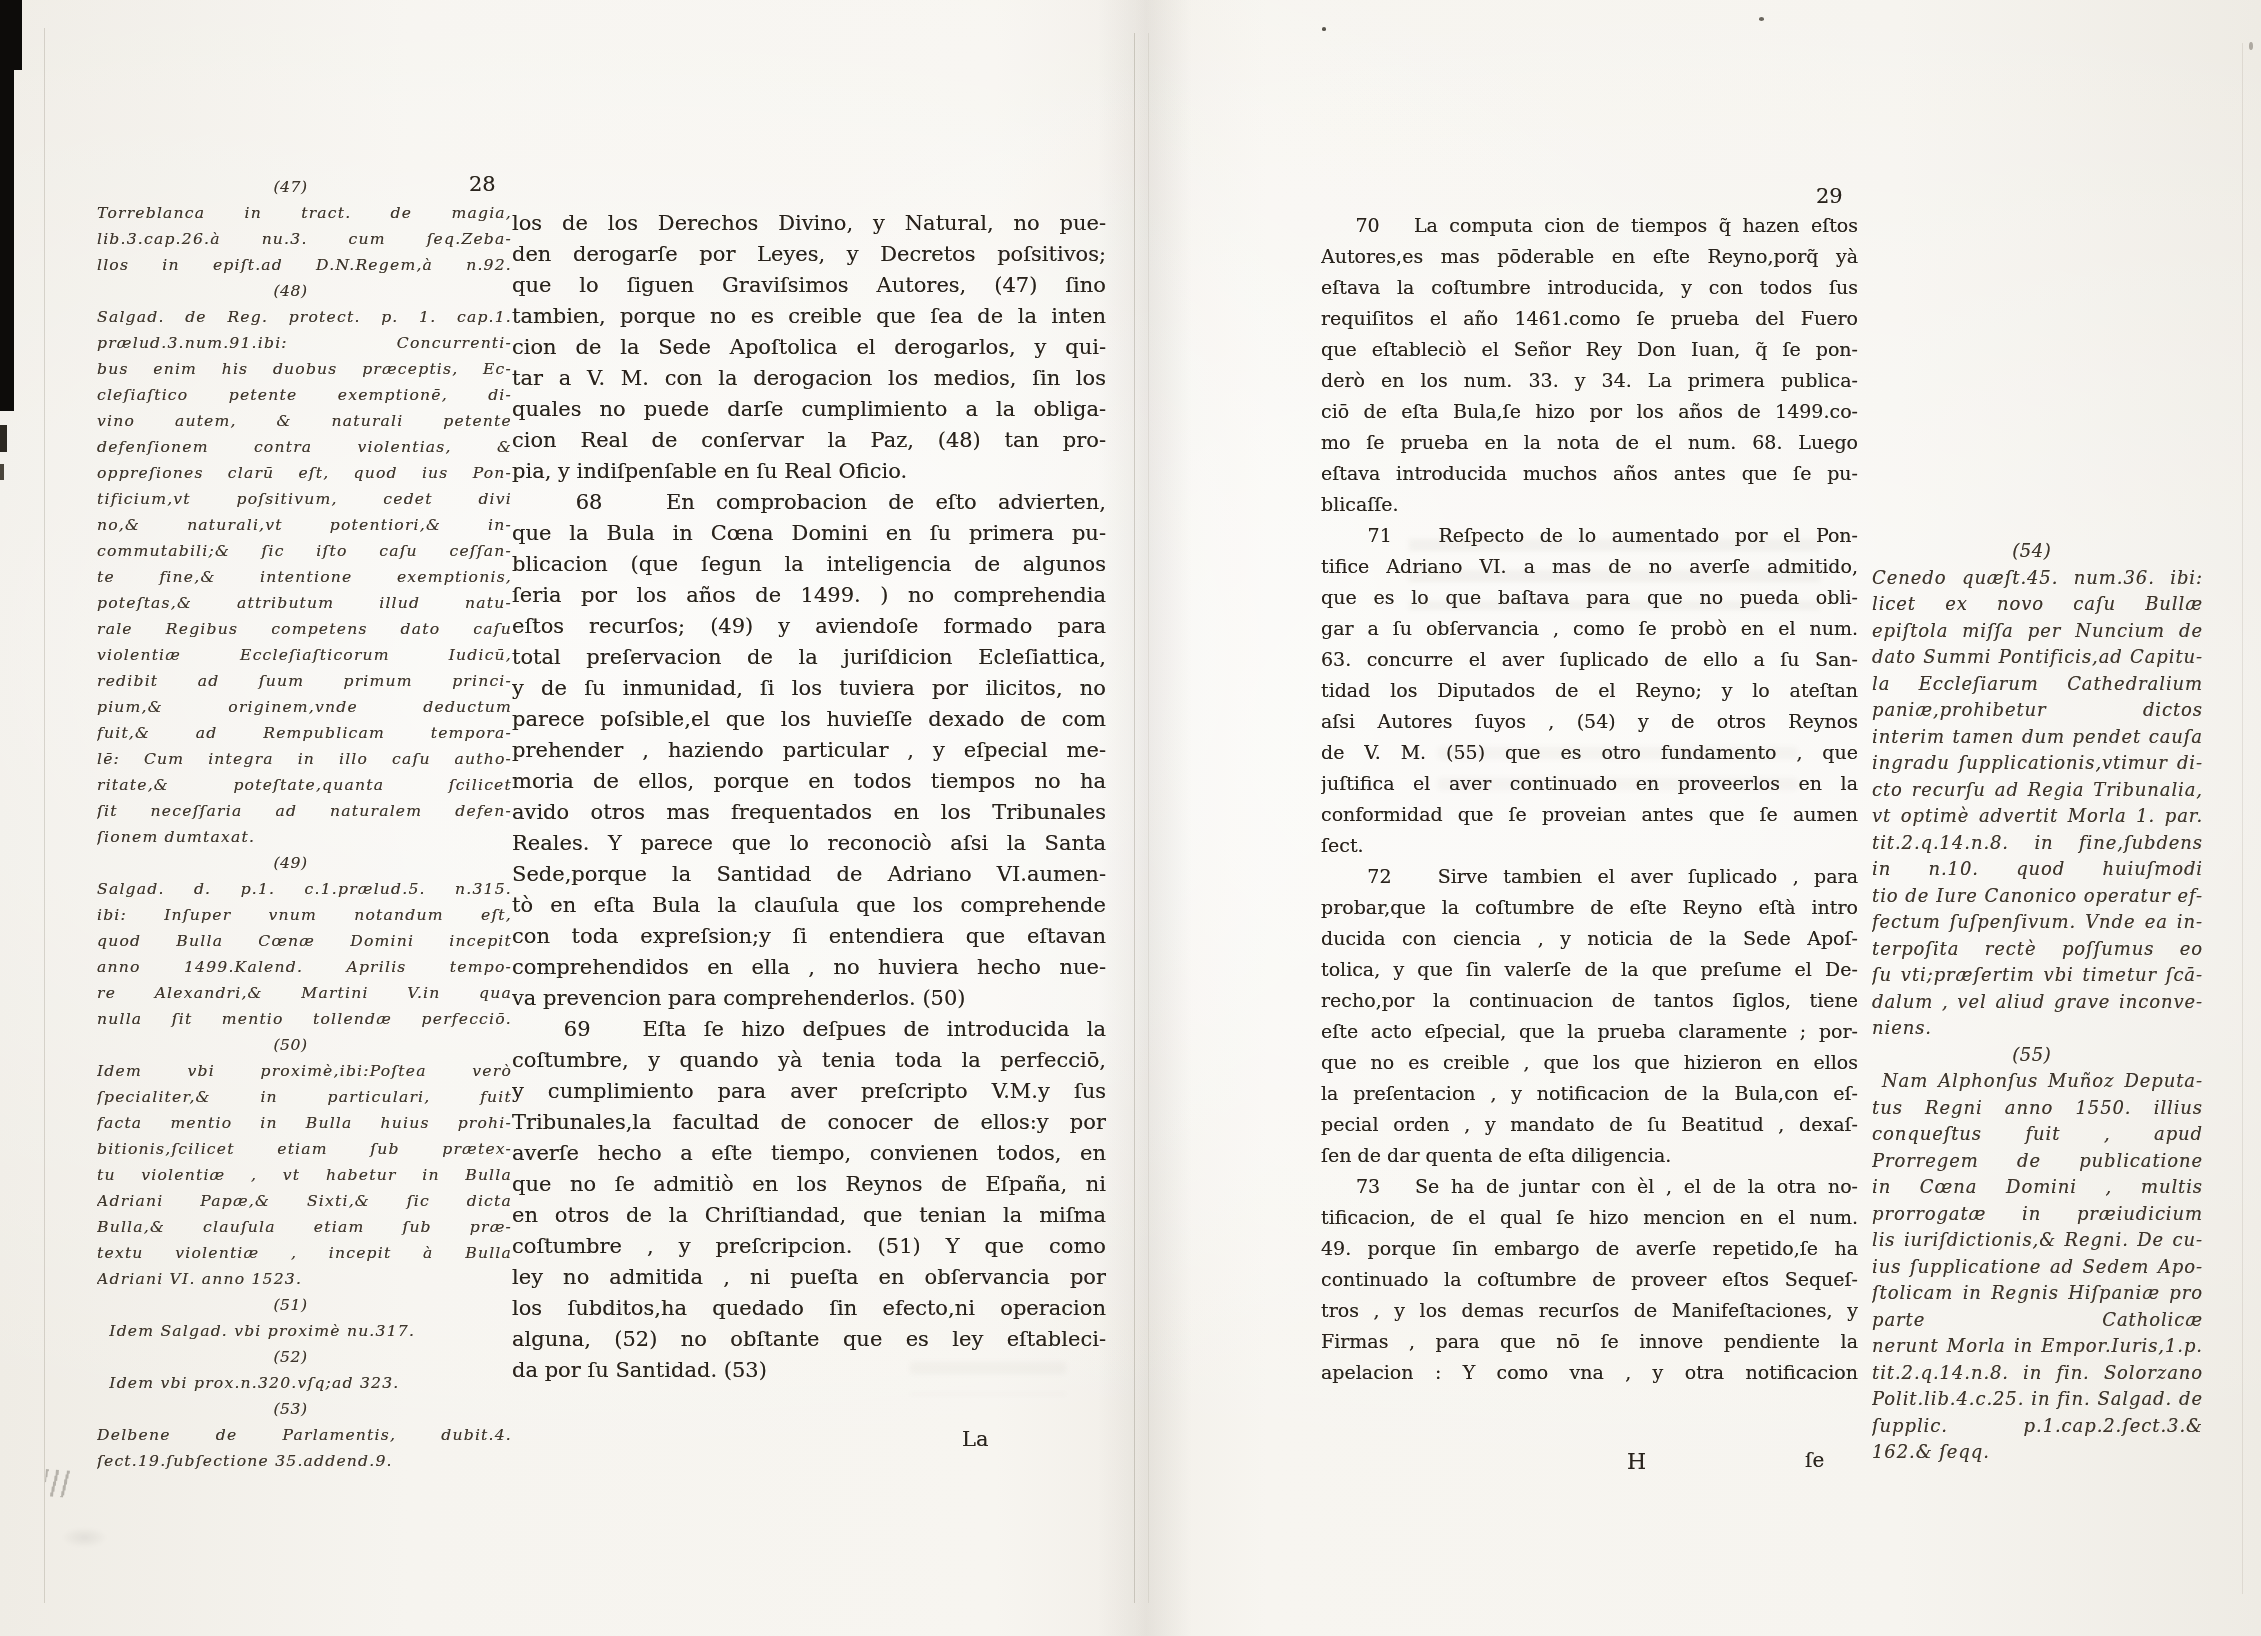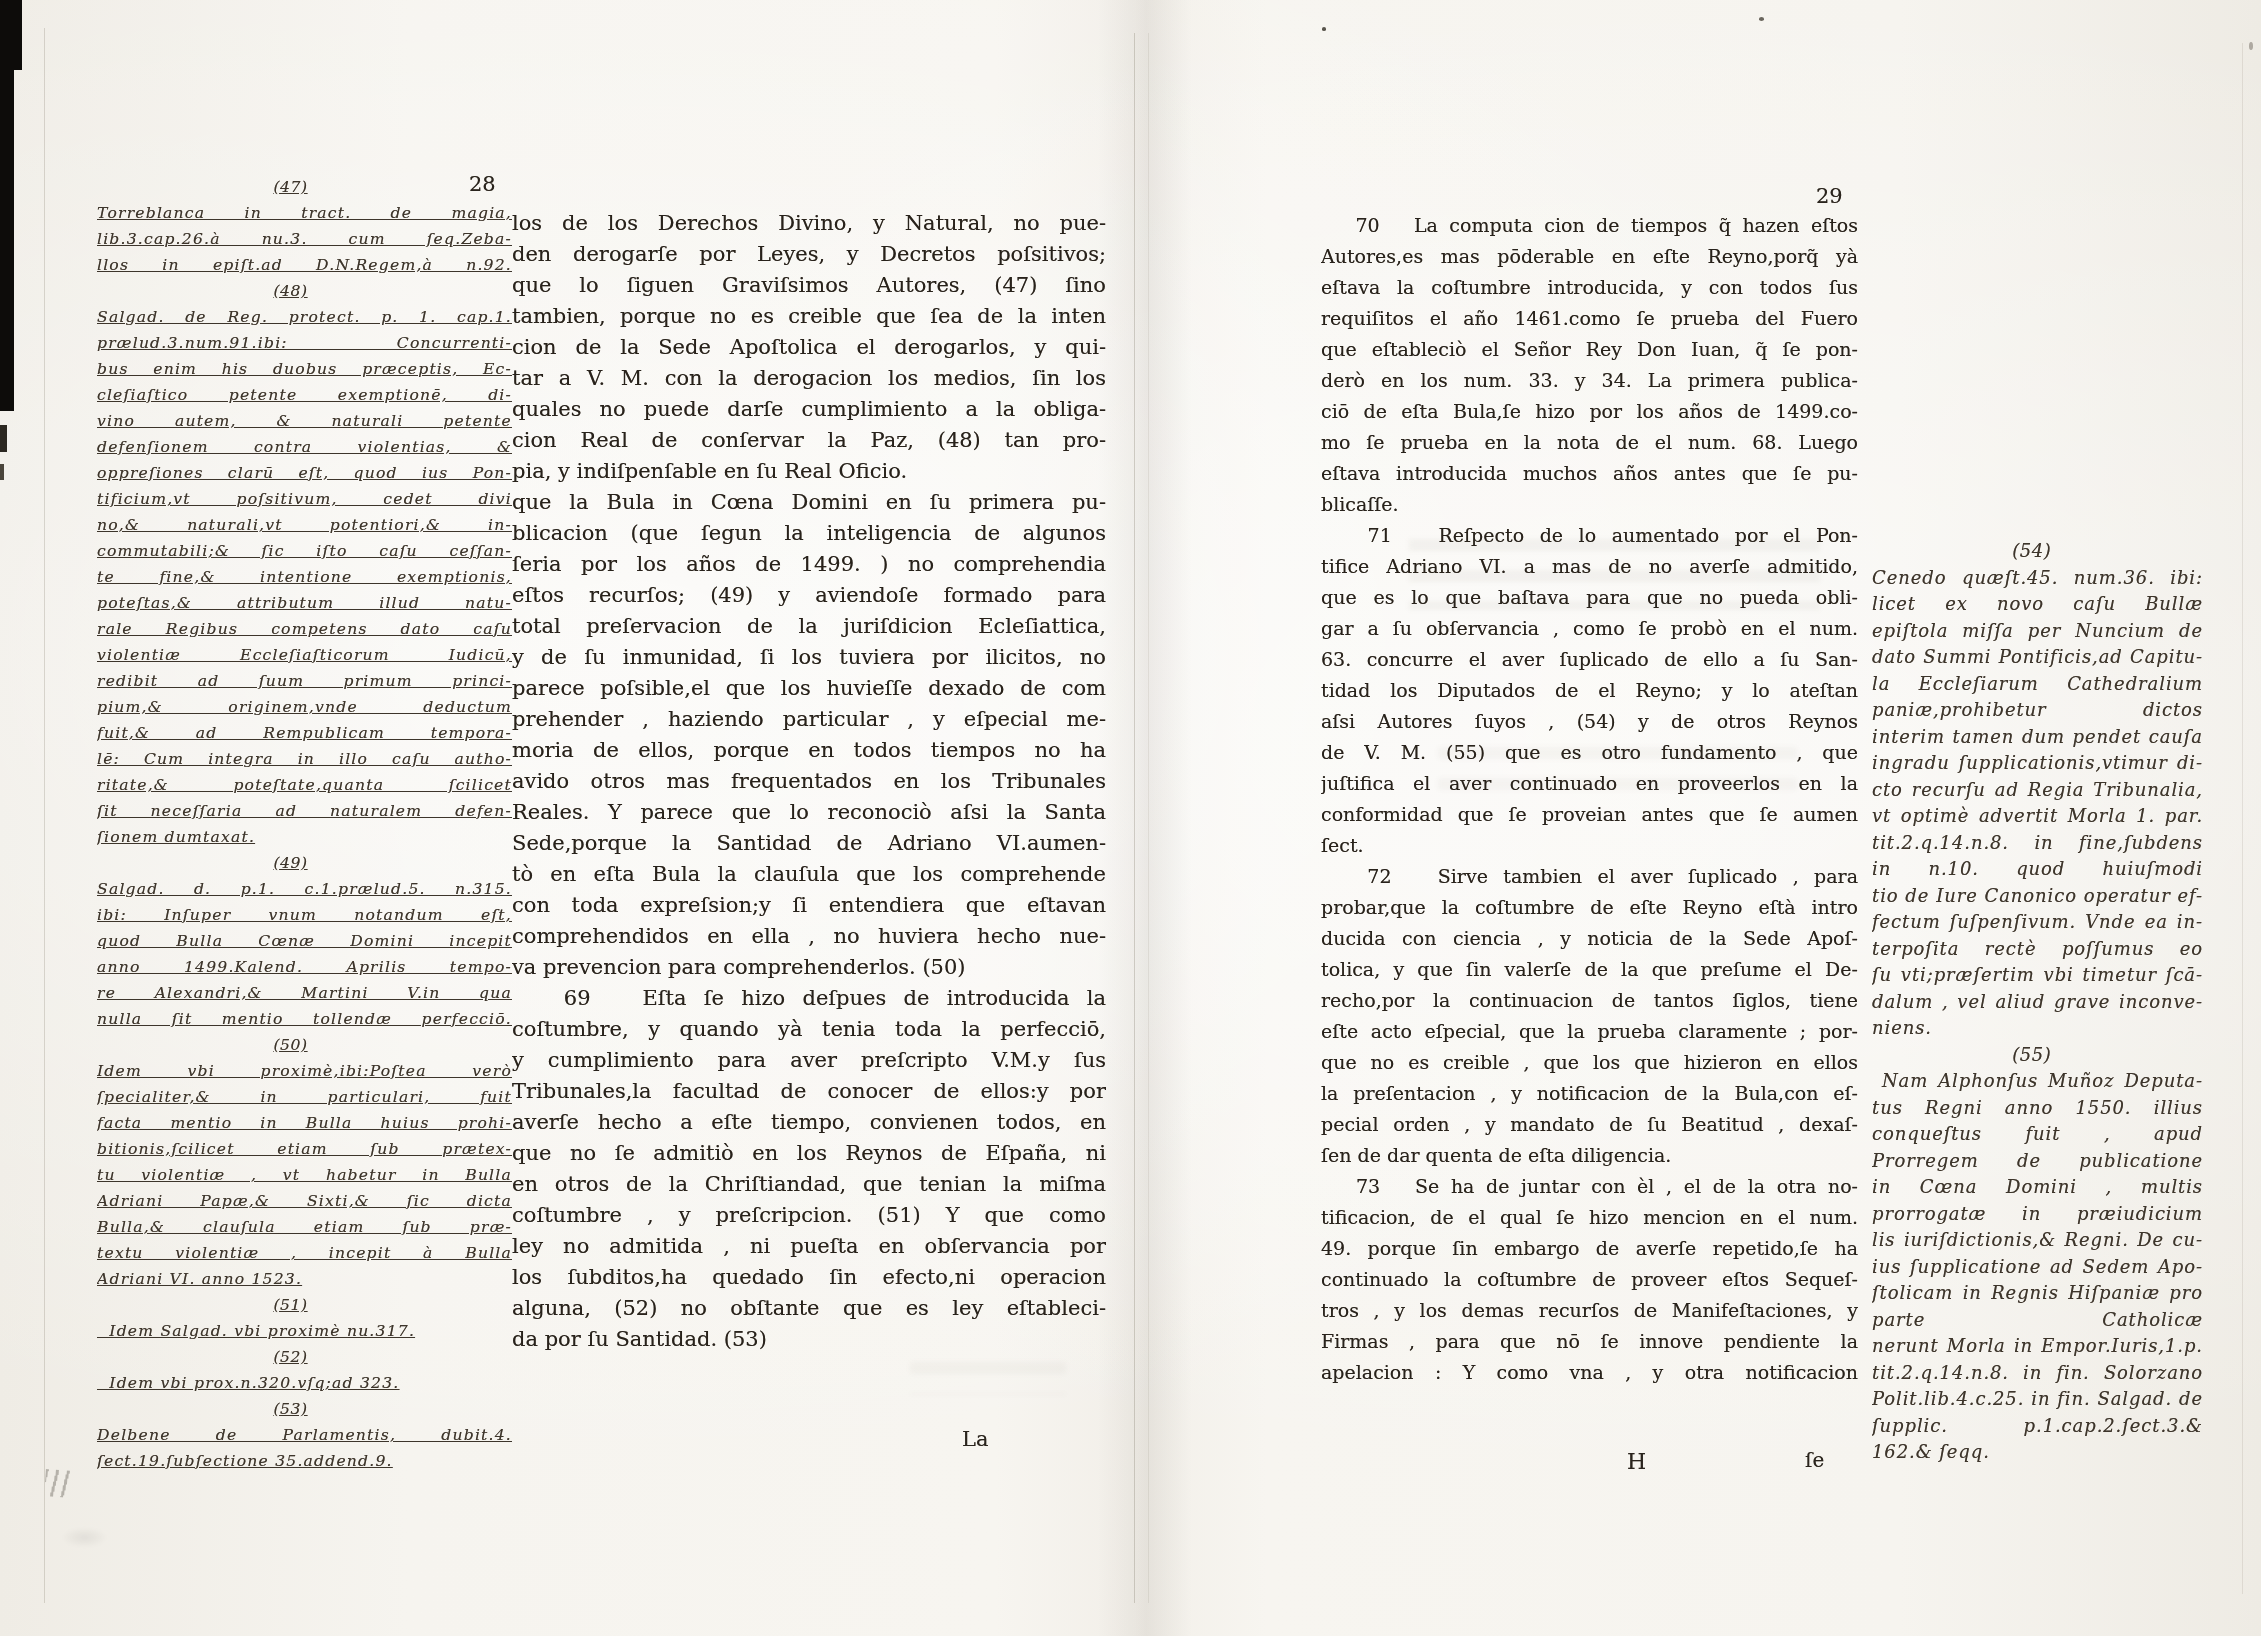--- a/index.html
+++ b/index.html
@@ -23,21 +23,20 @@
   
   .col{position:absolute;}
   .ln{white-space:pre-wrap;text-align:justify;text-align-last:justify;}
   .ln.end{text-align-last:left;}
   .ln.lab{text-align:center;text-align-last:center;}
   .left-notes{
     left:97px;top:174px;width:415px;
     font-size:15.6px;line-height:26px;letter-spacing:1.2px;
     font-style:italic;color:#3d352b;
     text-shadow:0 0 0.5px rgba(60,48,36,.55);
-    text-decoration:underline;
   }
   .left-notes .ln{height:26px;overflow:hidden;}
   .left-notes .lab{padding-right:28px;letter-spacing:0.5px;}
   .right-notes{
     left:1872px;top:538px;width:331px;
     font-size:18px;line-height:26.5px;letter-spacing:0.9px;
     font-style:italic;color:#3d352b;
     text-shadow:0 0 0.5px rgba(60,48,36,.55);
   }
   .right-notes .ln{height:26.5px;overflow:hidden;}
@@ -158,20 +157,21 @@
 <div class="col left-body">
     <div class="ln">los de los Derechos Divino, y Natural, no pue-</div>
     <div class="ln">den derogarſe por Leyes, y Decretos poſsitivos;</div>
     <div class="ln">que lo ſiguen Graviſsimos Autores, (47) ſino</div>
     <div class="ln">tambien, porque no es creible que ſea de la inten</div>
     <div class="ln">cion de la Sede Apoſtolica el derogarlos, y qui-</div>
     <div class="ln">tar a V. M. con la derogacion los medios, ſin los</div>
     <div class="ln">quales no puede darſe cumplimiento a la obliga-</div>
     <div class="ln">cion Real de conſervar la Paz, (48) tan pro-</div>
     <div class="ln end">pia, y indiſpenſable en ſu Real Oficio.</div>
+    <div class="ln">&nbsp;&nbsp;&nbsp;68&nbsp;&nbsp;&nbsp;En comprobacion de eſto advierten,</div>
     <div class="ln">que la Bula in Cœna Domini en ſu primera pu-</div>
     <div class="ln">blicacion (que ſegun la inteligencia de algunos</div>
     <div class="ln">ſeria por los años de 1499. ) no comprehendia</div>
     <div class="ln">eſtos recurſos; (49) y aviendoſe formado para</div>
     <div class="ln">total preſervacion de la juriſdicion Ecleſiattica,</div>
     <div class="ln">y de ſu inmunidad, ſi los tuviera por ilicitos, no</div>
     <div class="ln">parece poſsible,el que los huvieſſe dexado de com</div>
     <div class="ln">prehender , haziendo particular , y eſpecial me-</div>
     <div class="ln">moria de ellos, porque en todos tiempos no ha</div>
     <div class="ln">avido otros mas frequentados en los Tribunales</div>

